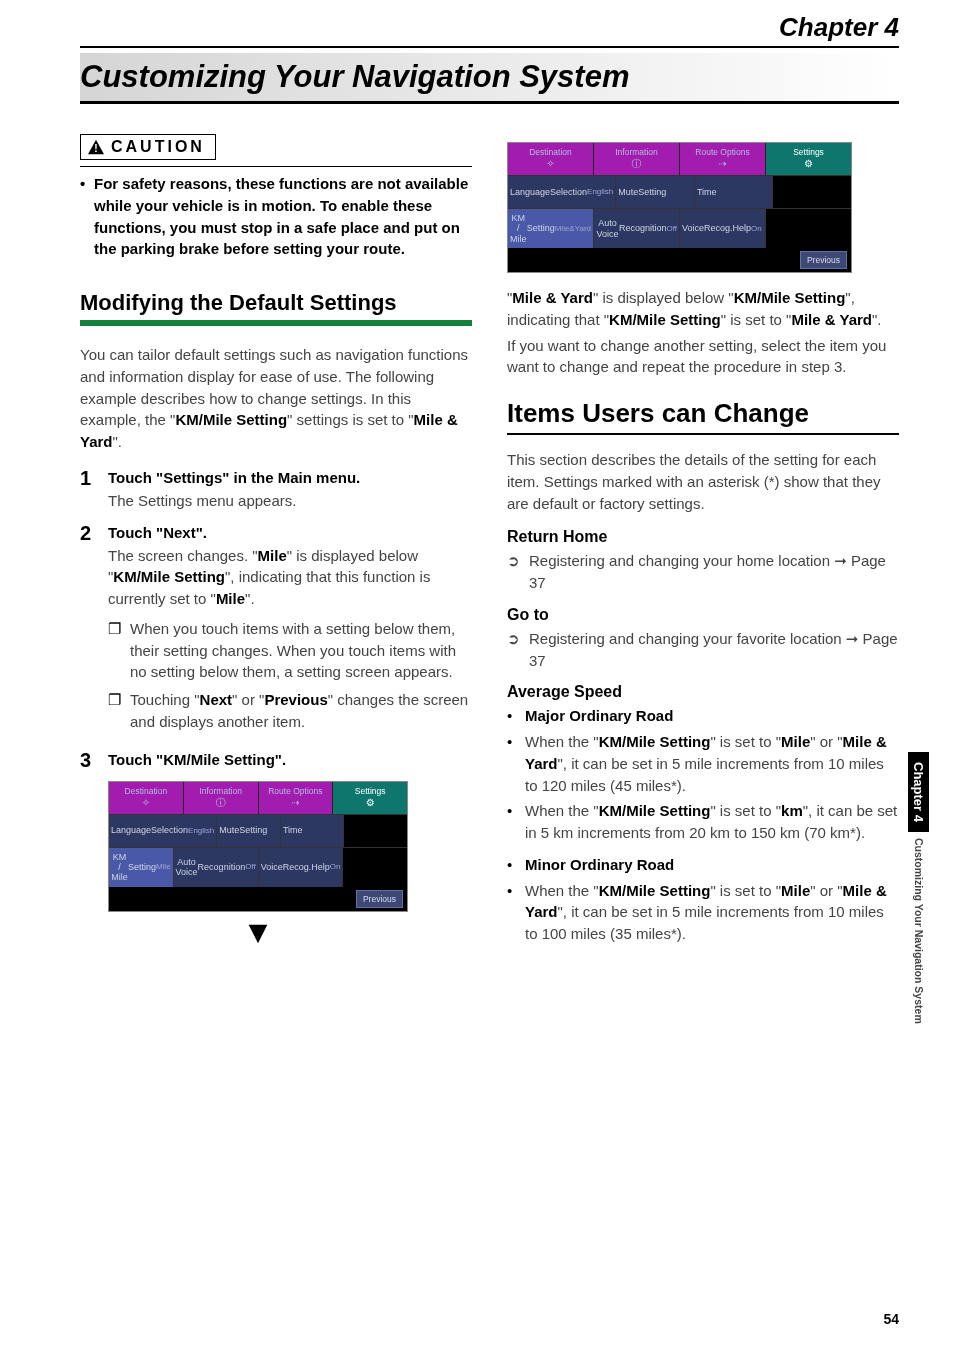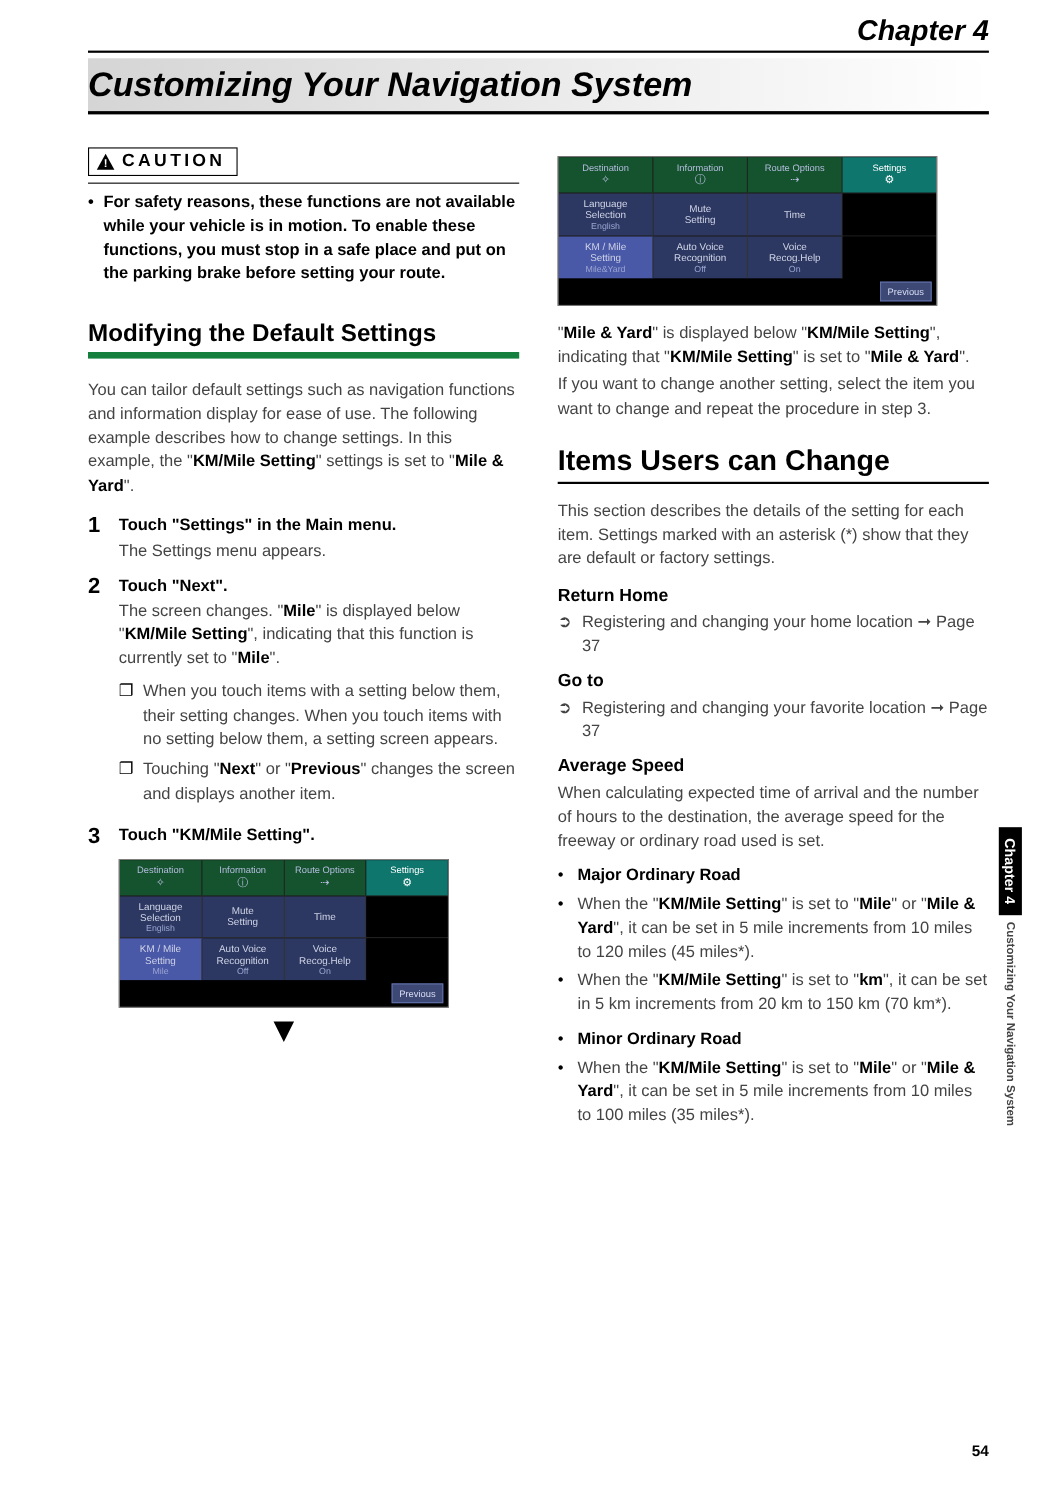--- a/index.html
+++ b/index.html
@@ -102,36 +102,36 @@
     font-size: 9px;
     border: 1px solid #888;
   }
   .screenshot.colR { margin-left: 0; width: 345px; }
   .ss-tabs { display: flex; }
   .ss-tab {
     flex: 1;
     text-align: center;
     padding: 4px 2px 6px 2px;
     border-right: 1px solid #222;
-    background: #14532d;
+    background: #a21caf;
     color: #b5bde0;
     display:flex; flex-direction:column; align-items:center; gap:2px;
     font-size:8.5px;
   }
   .ss-tab.active { background: #0f766e; color: #fff; }
   .ss-tab.last { border-right: none; }
   .ss-glyph { font-size:10px; line-height:1; }
   .ss-row { display: flex; border-top: 1px solid #333; }
   .ss-cell {
     flex: 1;
     padding: 4px 2px;
     text-align: center;
     border-right: 1px solid #333;
     background: #2d3862;
-    display:flex; flex-direction:column; align-items:center; justify-content:center;
+    display:flex; flex-direction:row; align-items:center; justify-content:flex-start;
     min-height:32px;
     line-height:1.15;
   }
   .ss-cell.empty { background:#000; }
   .ss-cell.last { border-right:none; }
   .ss-cell .sub { font-size:8px; color:#9aa4d1; }
   .ss-cell.hl { background:#4a58a8; }
   .ss-prev {
     text-align: right;
     padding: 3px 4px;
@@ -389,21 +389,20 @@
           <span>Registering and changing your home location ➞ Page 37</span>
       </div>
 
       <h3 class="sub">Go to</h3>
       <div class="ref">
         <span class="mark">➲</span>
           <span>Registering and changing your favorite location ➞ Page 37</span>
       </div>
 
       <h3 class="sub">Average Speed</h3>
-      <p class="body" style="margin-bottom:10px">When calculating expected time of arrival and the number of hours to the destination, the average speed for the freeway or ordinary road used is set.</p>
 
       <div class="bl boldtitle">
           <span class="dot">•</span>
           <span class="txt">Major Ordinary Road</span>
         </div>
       <div class="bl">
           <span class="dot">•</span>
           <span class="txt"><span>When the "</span><span class="b">KM/Mile Setting</span><span>" is set to "</span><span class="b">Mile</span><span>" or "</span><span class="b">Mile &amp; Yard</span><span>", it can be set in 5 mile increments from 10 miles to 120 miles (45 miles*).</span></span>
         </div>
       <div class="bl">

